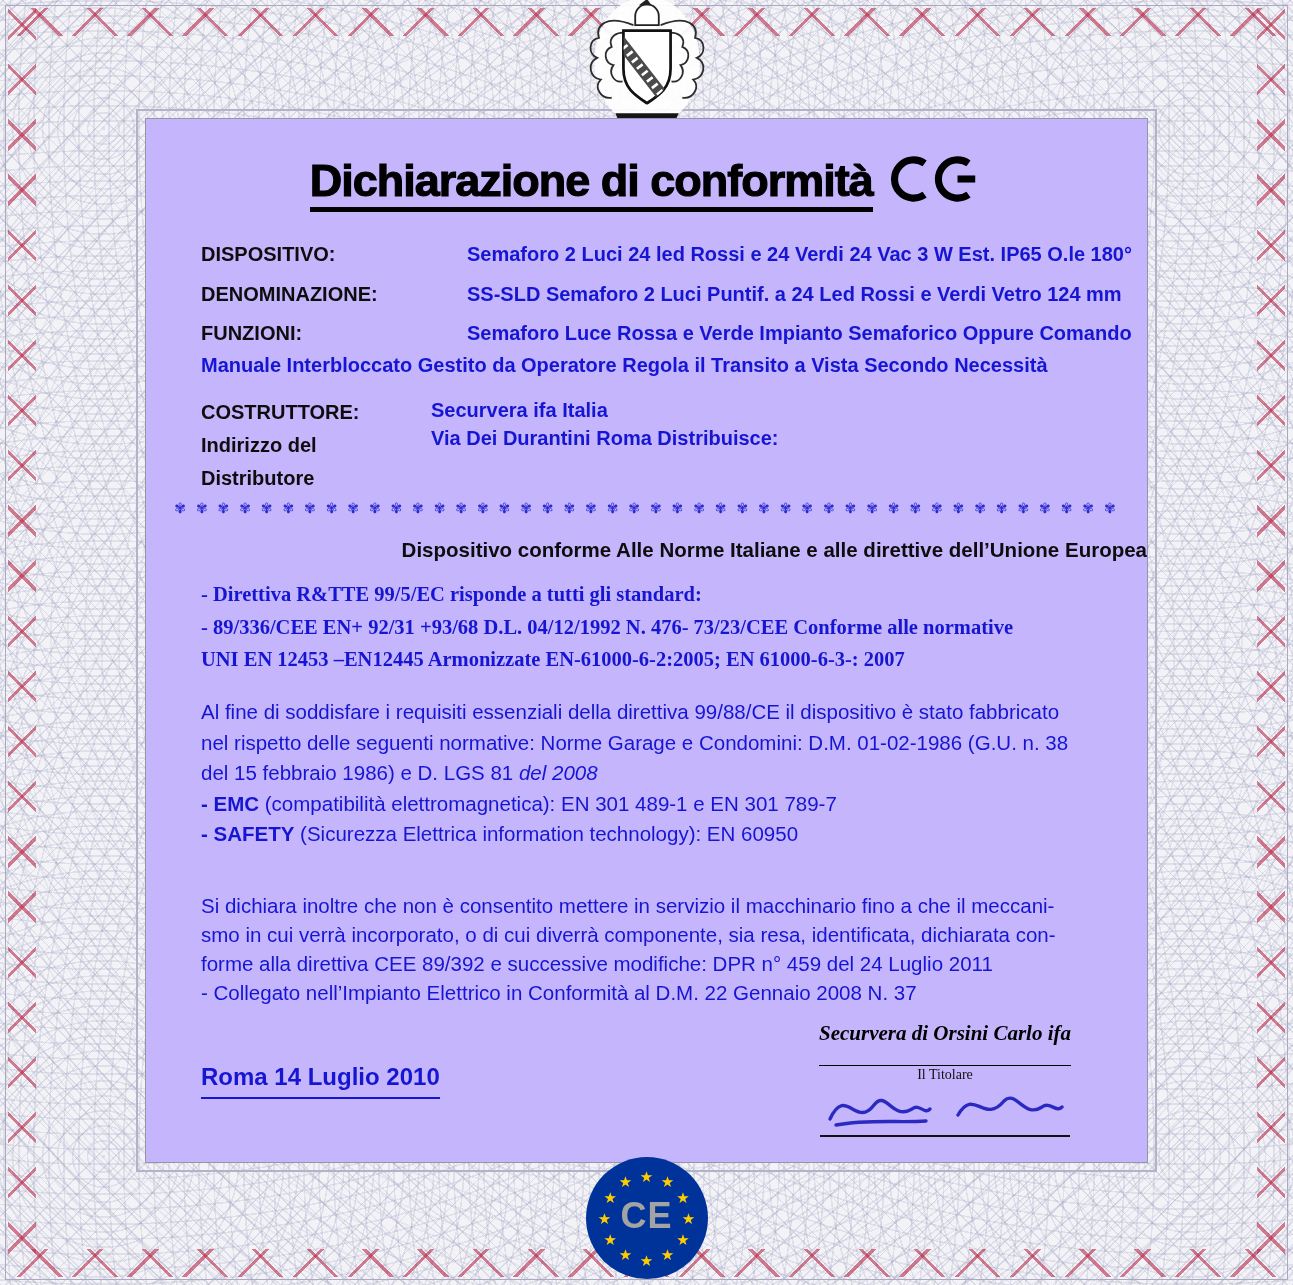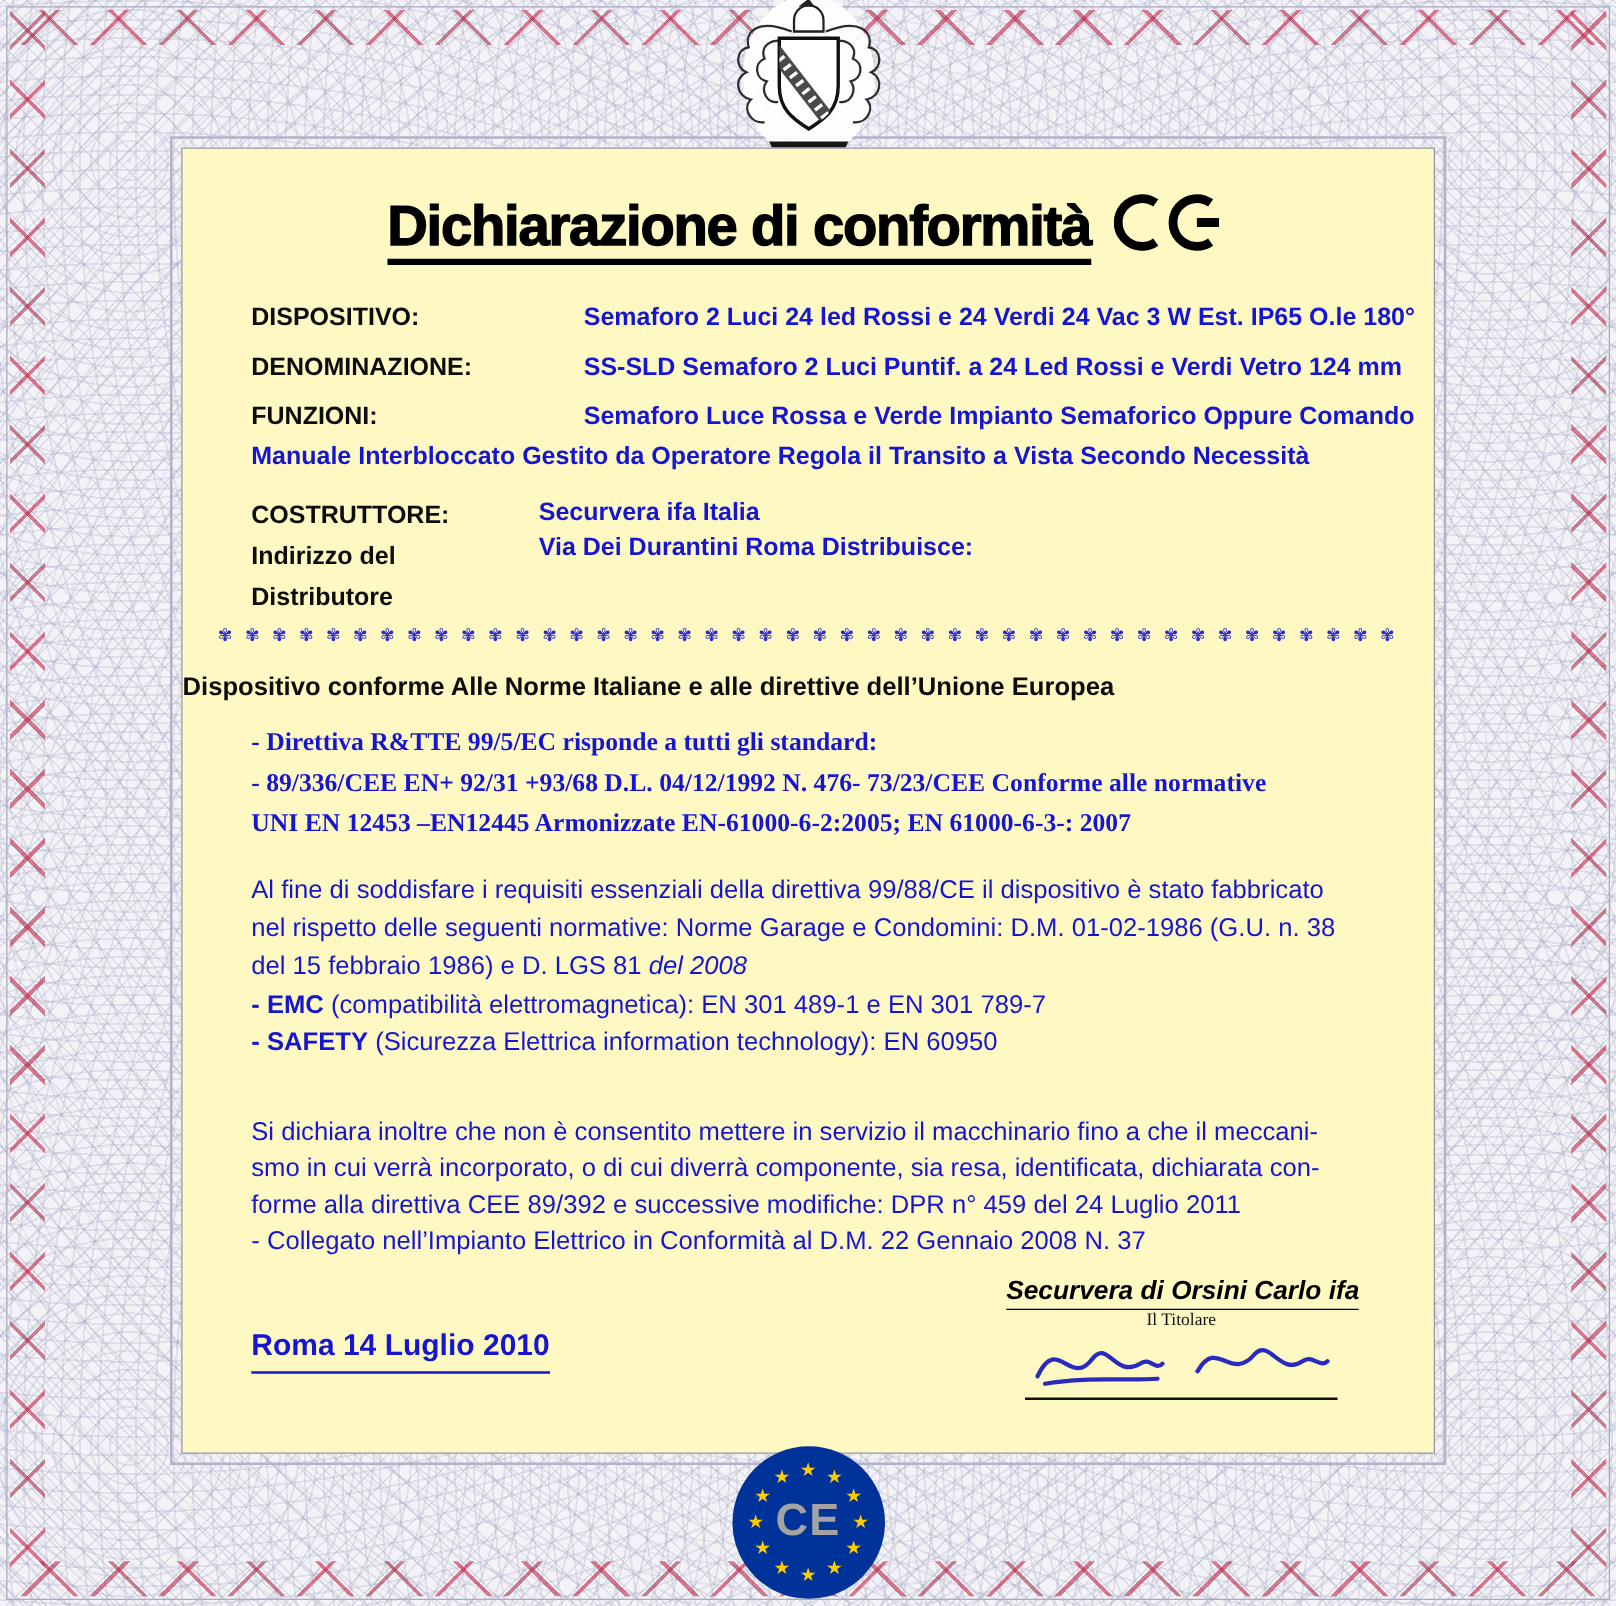--- a/index.html
+++ b/index.html
@@ -29,21 +29,21 @@
   }
   .strip-top    { top:8px;    left:8px;  right:8px;  height:28px; }
   .strip-bottom { bottom:8px; left:8px;  right:8px;  height:28px; }
   .strip-left   { top:8px;    bottom:8px; left:8px;  width:28px; }
   .strip-right  { top:8px;    bottom:8px; right:8px; width:28px; }
   .inner-frame  { position:absolute; left:136px; top:109px; right:136px; bottom:113px; border:2px solid #b2b2c8; }
 
   
   .panel {
     position:absolute; left:145px; top:118px; width:1003px; height:1045px;
-    background:#fef9c3; border:1px solid #9595a8;
+    background:#c4b5fd; border:1px solid #9595a8;
   }
   .abs { position:absolute; white-space:nowrap; }
 
   
   .title-row { top:38px; left:0; width:100%; text-align:center; }
   .doc-title {
     display:inline-block; vertical-align:middle;
     font-size:45px; font-weight:800; letter-spacing:-1px; color:#000;
     -webkit-text-stroke:1.1px #000;
     border-bottom:5px solid #000; padding-bottom:3px; line-height:1.05;
@@ -55,41 +55,41 @@
   .field-label { flex:0 0 195px; font-size:20px; font-weight:bold; color:#0d0d0d; }
   .field-value { flex:1; font-size:20px; font-weight:bold; color:#1515d2;margin-left:36px; }
   .full-line-blue { left:55px; right:35px; font-size:20px; font-weight:bold; color:#1515d2; }
   .label-col div { font-size:20px; font-weight:bold; color:#0d0d0d; line-height:33px; }
   .value-col div { font-size:20px; font-weight:bold; color:#1515d2; line-height:28px; }
 
   
   .divider { top:381px; left:0; width:100%; text-align:center; color:#2a2ad0; font-size:14px; letter-spacing:3px; }
 
   
-  .statement { top:419px; left:0; width:100%; text-align:left; font-size:20.5px; font-weight:bold; color:#0d0d0d; }
+  .statement { top:419px; left:0; width:100%; text-align:right; font-size:20.5px; font-weight:bold; color:#0d0d0d; }
 
   
   .directives { top:459px; left:55px; right:35px; color:#1515d2; font-weight:bold; font-size:20.5px; }
   .directives div { line-height:32.5px; white-space:nowrap;font-family:Liberation Serif, serif; }
 
   
   .fabrication { top:578px; left:55px; right:35px; color:#1515d2; font-size:20.5px; }
   .fabrication div { line-height:30.5px; white-space:nowrap; }
   .italic { font-style:italic; }
   .bold { font-weight:bold; }
 
   
   .declaration { top:772px; left:55px; right:35px; color:#1515d2; font-size:20.5px; }
   .declaration div { line-height:29px; white-space:nowrap; }
 
   
   .sign-block { top:902px; right:62px; width:280px; text-align:center; }
   .sign-company {
-    display:inline-block; font-family:Liberation Sans, sans-serif; font-style:italic; font-weight:bold;
-    font-size:21px; color:#000; border-bottom:1.5px solid #000; padding-bottom:2px;
+    display:inline-block; font-family:Liberation Serif, serif; font-style:italic; font-weight:bold;
+    font-size:21px; color:#000; border-bottom:1.5px solid #000; padding-bottom:19px;
   }
   .sign-role { font-family:"Liberation Serif", serif; font-size:14px; color:#111; margin-top:1px; }
   .sign-script { margin-top:-4px; }
   .sign-line { border-top:2px solid #111; width:250px; margin:0 auto; }
 
   
   .date-block {
     top:944px; left:55px; font-size:24px; font-weight:bold; color:#1515d2;
     border-bottom:2.5px solid #1515d2; padding-bottom:6px;
   }

